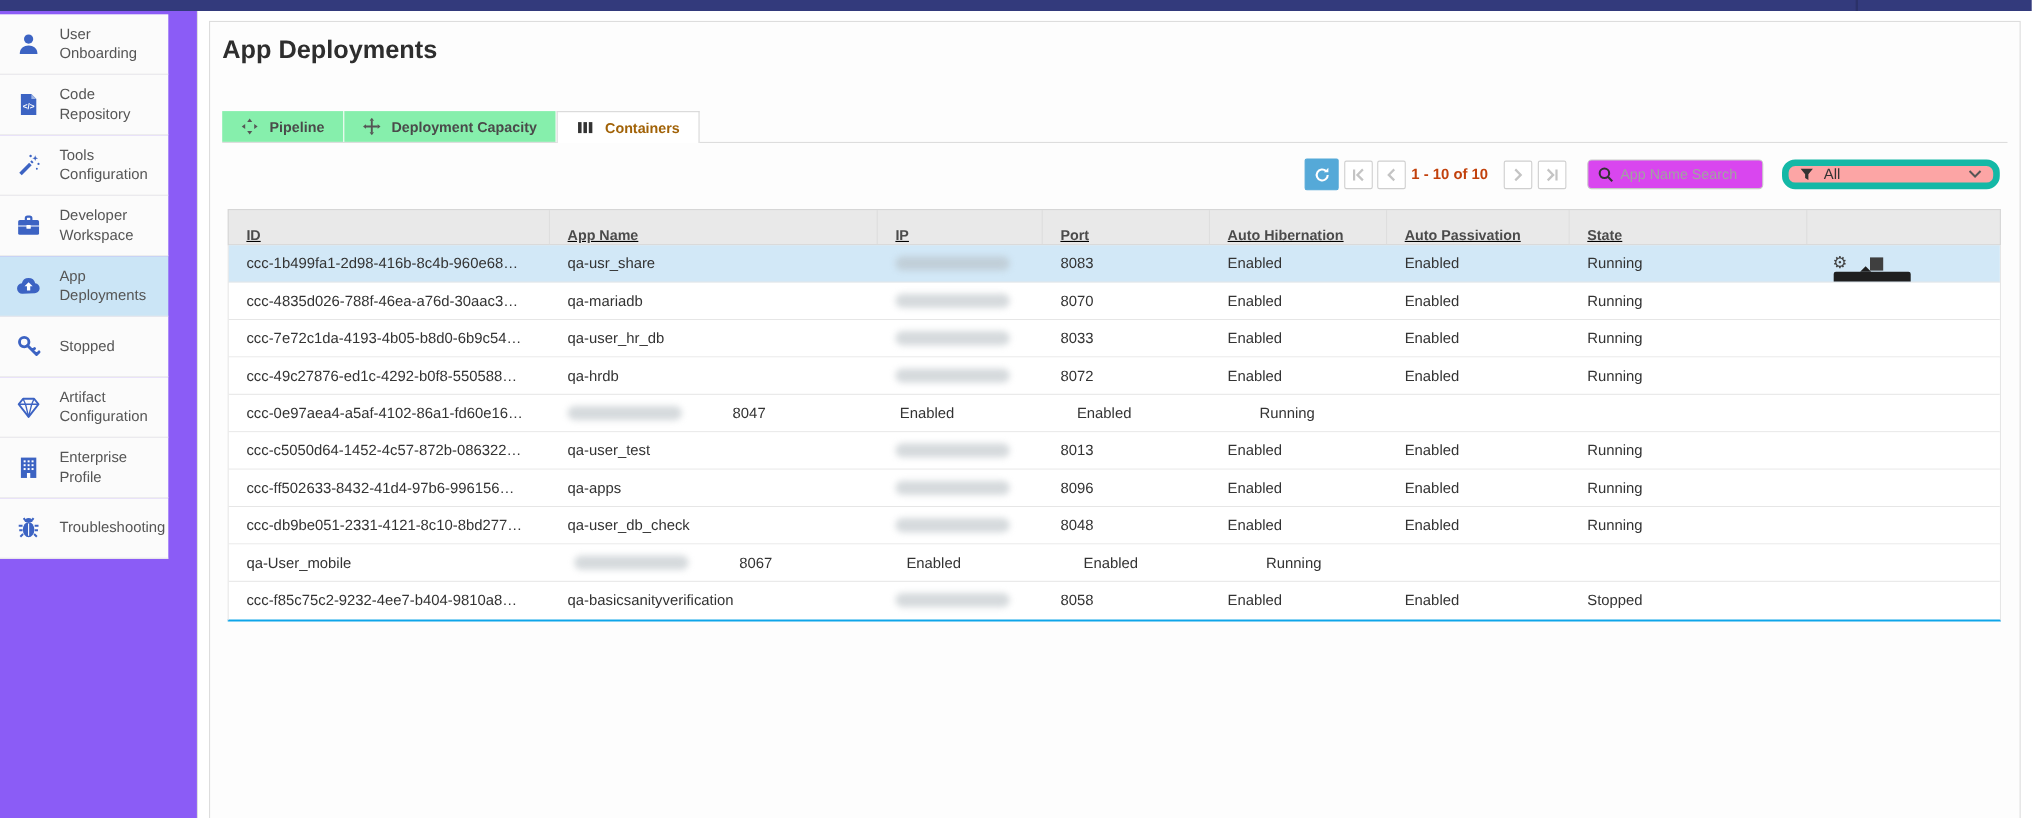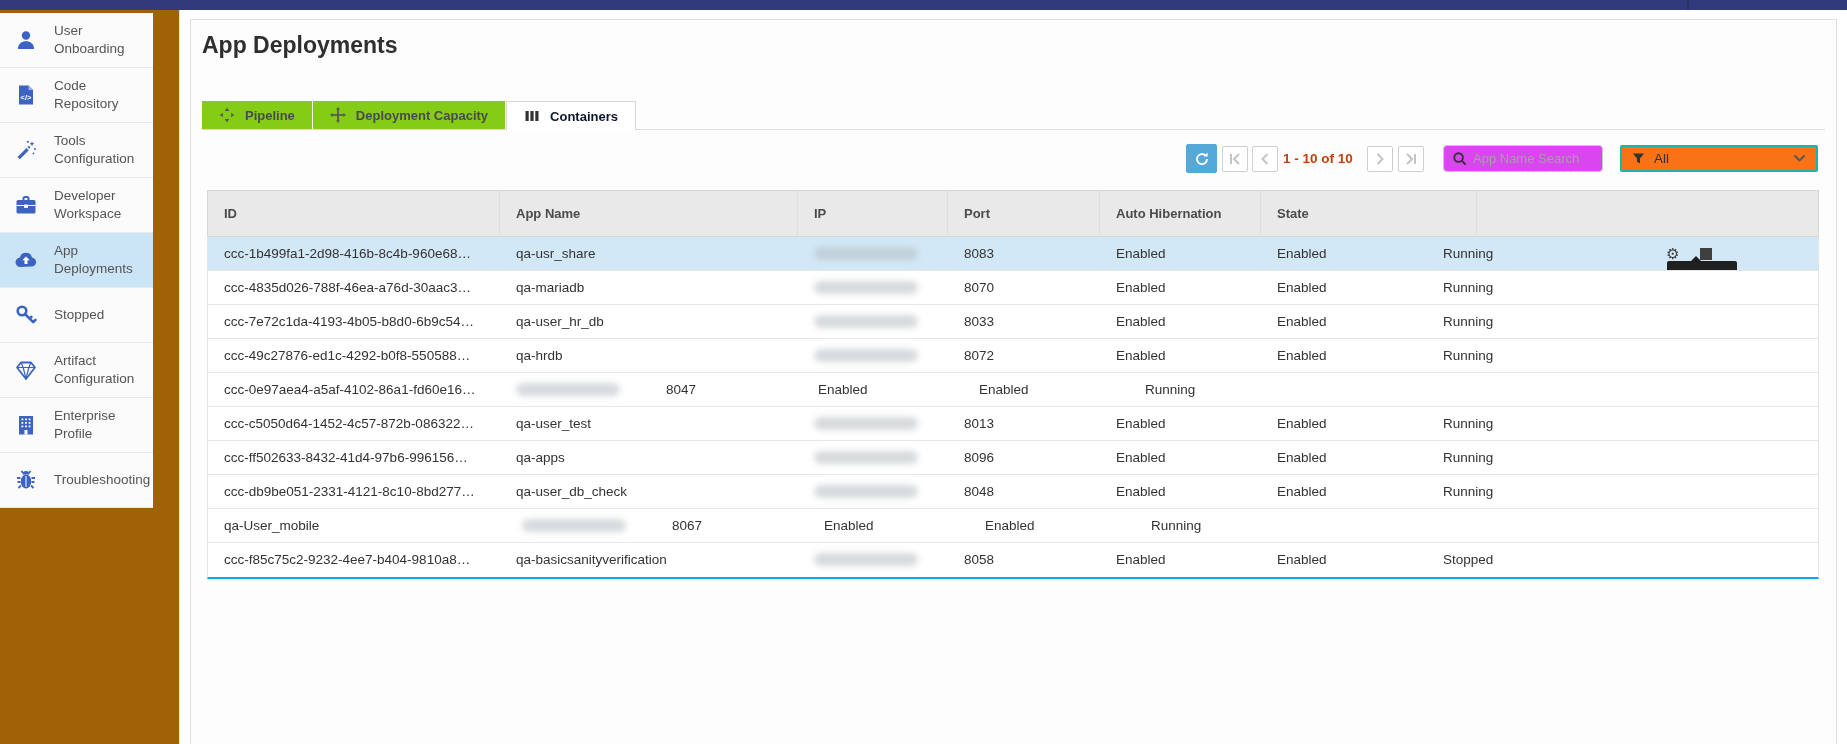--- a/index.html
+++ b/index.html
@@ -5,64 +5,64 @@
   * { margin:0; padding:0; box-sizing:border-box; }
   html,body { width:1847px; height:744px; background:#fff; overflow:hidden;
               font-family:"Liberation Sans", sans-serif; }
 
   
   .topbar { position:absolute; left:0; top:0; width:1847px; height:10px; background:#333a7c; }
   .topbar-divider { position:absolute; left:1687px; top:0; width:2px; height:10px; background:#2b3168; }
 
   
   .sidebar { position:absolute; left:0; top:10px; width:180px; height:734px;
-             background:#a16207; border-right:1px solid #e0e0e0; padding-top:3px; }
+             background:#8b5cf6; border-right:1px solid #e0e0e0; padding-top:3px; }
   .side-item { width:153px; height:55px; display:flex; align-items:center;
                border-bottom:1px solid #e9e9e9; background:#fbfbfb; cursor:pointer; }
   .side-item.active { background:#cbe5f6; }
   .side-icon { width:24px; height:24px; margin-left:14px; flex:0 0 24px; }
   .side-label { margin-left:16px; font-size:13.5px; color:#555; line-height:1.3; width:92px; }
 
   
   .panel { position:absolute; left:190px; top:19px; width:1647px; height:726px;
            background:#fdfdfd; border:1px solid #ddd; }
   .page-title { position:absolute; left:11px; top:12px; font-size:23px; font-weight:700; color:#2e2e2e; }
 
   
   .tabs { position:absolute; left:11px; top:81px; height:29px; display:flex; }
   .tab { display:inline-flex; align-items:center; gap:10px; padding:0 17px; height:28px;
-         background:#84cc16; font-size:13px; font-weight:700; color:#4a4a4a; cursor:pointer; }
+         background:#86efac; font-size:13px; font-weight:700; color:#4a4a4a; cursor:pointer; }
   .tab + .tab { margin-left:1px; }
   .tab.active { background:#fff; border:1px solid #d8d8d8; border-bottom:none; height:29px;
-                color:#0f172a; z-index:2; }
+                color:#a16207; z-index:2; }
   .tabstrip-line { position:absolute; left:11px; right:11px; top:109px; height:1px; background:#ddd; }
 
   
   .btn-refresh { position:absolute; left:995px; top:124px; width:31px; height:29px;
                  background:#55a9d8; border:1px solid #55a9d8; border-radius:2px;
                  display:flex; align-items:center; justify-content:center; cursor:pointer; }
   .pg-btn { position:absolute; top:126px; width:26px; height:26px; background:#fff;
             border:1px solid #cfcfcf; border-radius:2px; display:flex; align-items:center;
             justify-content:center; cursor:default; }
   .pg-range { position:absolute; left:1092px; top:126px; width:80px; height:26px; line-height:26px;
               text-align:left; font-size:13.5px; font-weight:700; color:#c2410c; }
   .searchbox { position:absolute; left:1252px; top:125px; width:160px; height:27px;
                background:#d946ef; border:1px solid #c9c9c9; border-radius:4px;
                display:flex; align-items:center; padding:0 8px; gap:6px; }
   .searchbox input { border:none; outline:none; width:118px; font-size:13px;
                      font-family:"Liberation Sans", sans-serif; color:#333; background:transparent; }
   .searchbox input::placeholder { color:#a2a2a2; }
   .filterbox { position:absolute; left:1429px; top:125px; width:198px; height:27px;
-               background:#f97316; border:2px solid #14b8a6; border-radius:2px;
+               background:#fca5a5; border:6px solid #14b8a6; border-radius:12px;
                display:flex; align-items:center; padding:0 10px; gap:9px; cursor:pointer; }
   .filter-value { font-size:13.5px; color:#333; flex:1; }
 
   
   .table { position:absolute; left:16px; top:170px; width:1612px; }
-  .thead { display:flex; height:47px; background:#e9e9e9; border:1px solid #d6d6d6; }
+  .thead { display:flex; height:33px; background:#e9e9e9; border:1px solid #d6d6d6;text-decoration:underline; }
   .hcell { line-height:45px; font-size:13px; font-weight:700; color:#4b4b4b;
            padding-left:16px; border-right:1px solid #dedede; white-space:nowrap; overflow:hidden; }
   .hcell:last-child { border-right:none; }
   .tbody { border-left:1px solid #e4e4e4; border-right:1px solid #e4e4e4;
            border-bottom:2px solid #0ea5e9; }
   .trow { display:flex; height:34px; background:#fff; border-bottom:1px solid #e6e6e6; position:relative; }
   .trow:last-child { border-bottom:none; }
   .trow.selected { background:#d2e8f7; }
   .cell { line-height:33px; font-size:13.5px; color:#333; padding-left:16px;
           white-space:nowrap; overflow:hidden; position:relative; }
@@ -327,20 +327,21 @@
     </span>
   </div>
 
   <div class="table">
     <div class="thead">
       <div class="hcell c0">ID</div>
       <div class="hcell c1">App Name</div>
       <div class="hcell c2">IP</div>
       <div class="hcell c3">Port</div>
       <div class="hcell c4">Auto Hibernation</div>
+      <div class="hcell c5">Auto Passivation</div>
       <div class="hcell c6">State</div>
       <div class="hcell c7"></div>
     </div>
     <div class="tbody" id="tbody">
         <div class="trow selected">
           <div class="cell c0">ccc-1b499fa1-2d98-416b-8c4b-960e68…</div>
           <div class="cell c1">qa-usr_share</div>
           <div class="cell c2"><span class="redact"></span></div>
           <div class="cell c3">8083</div>
           <div class="cell c4">Enabled</div>

